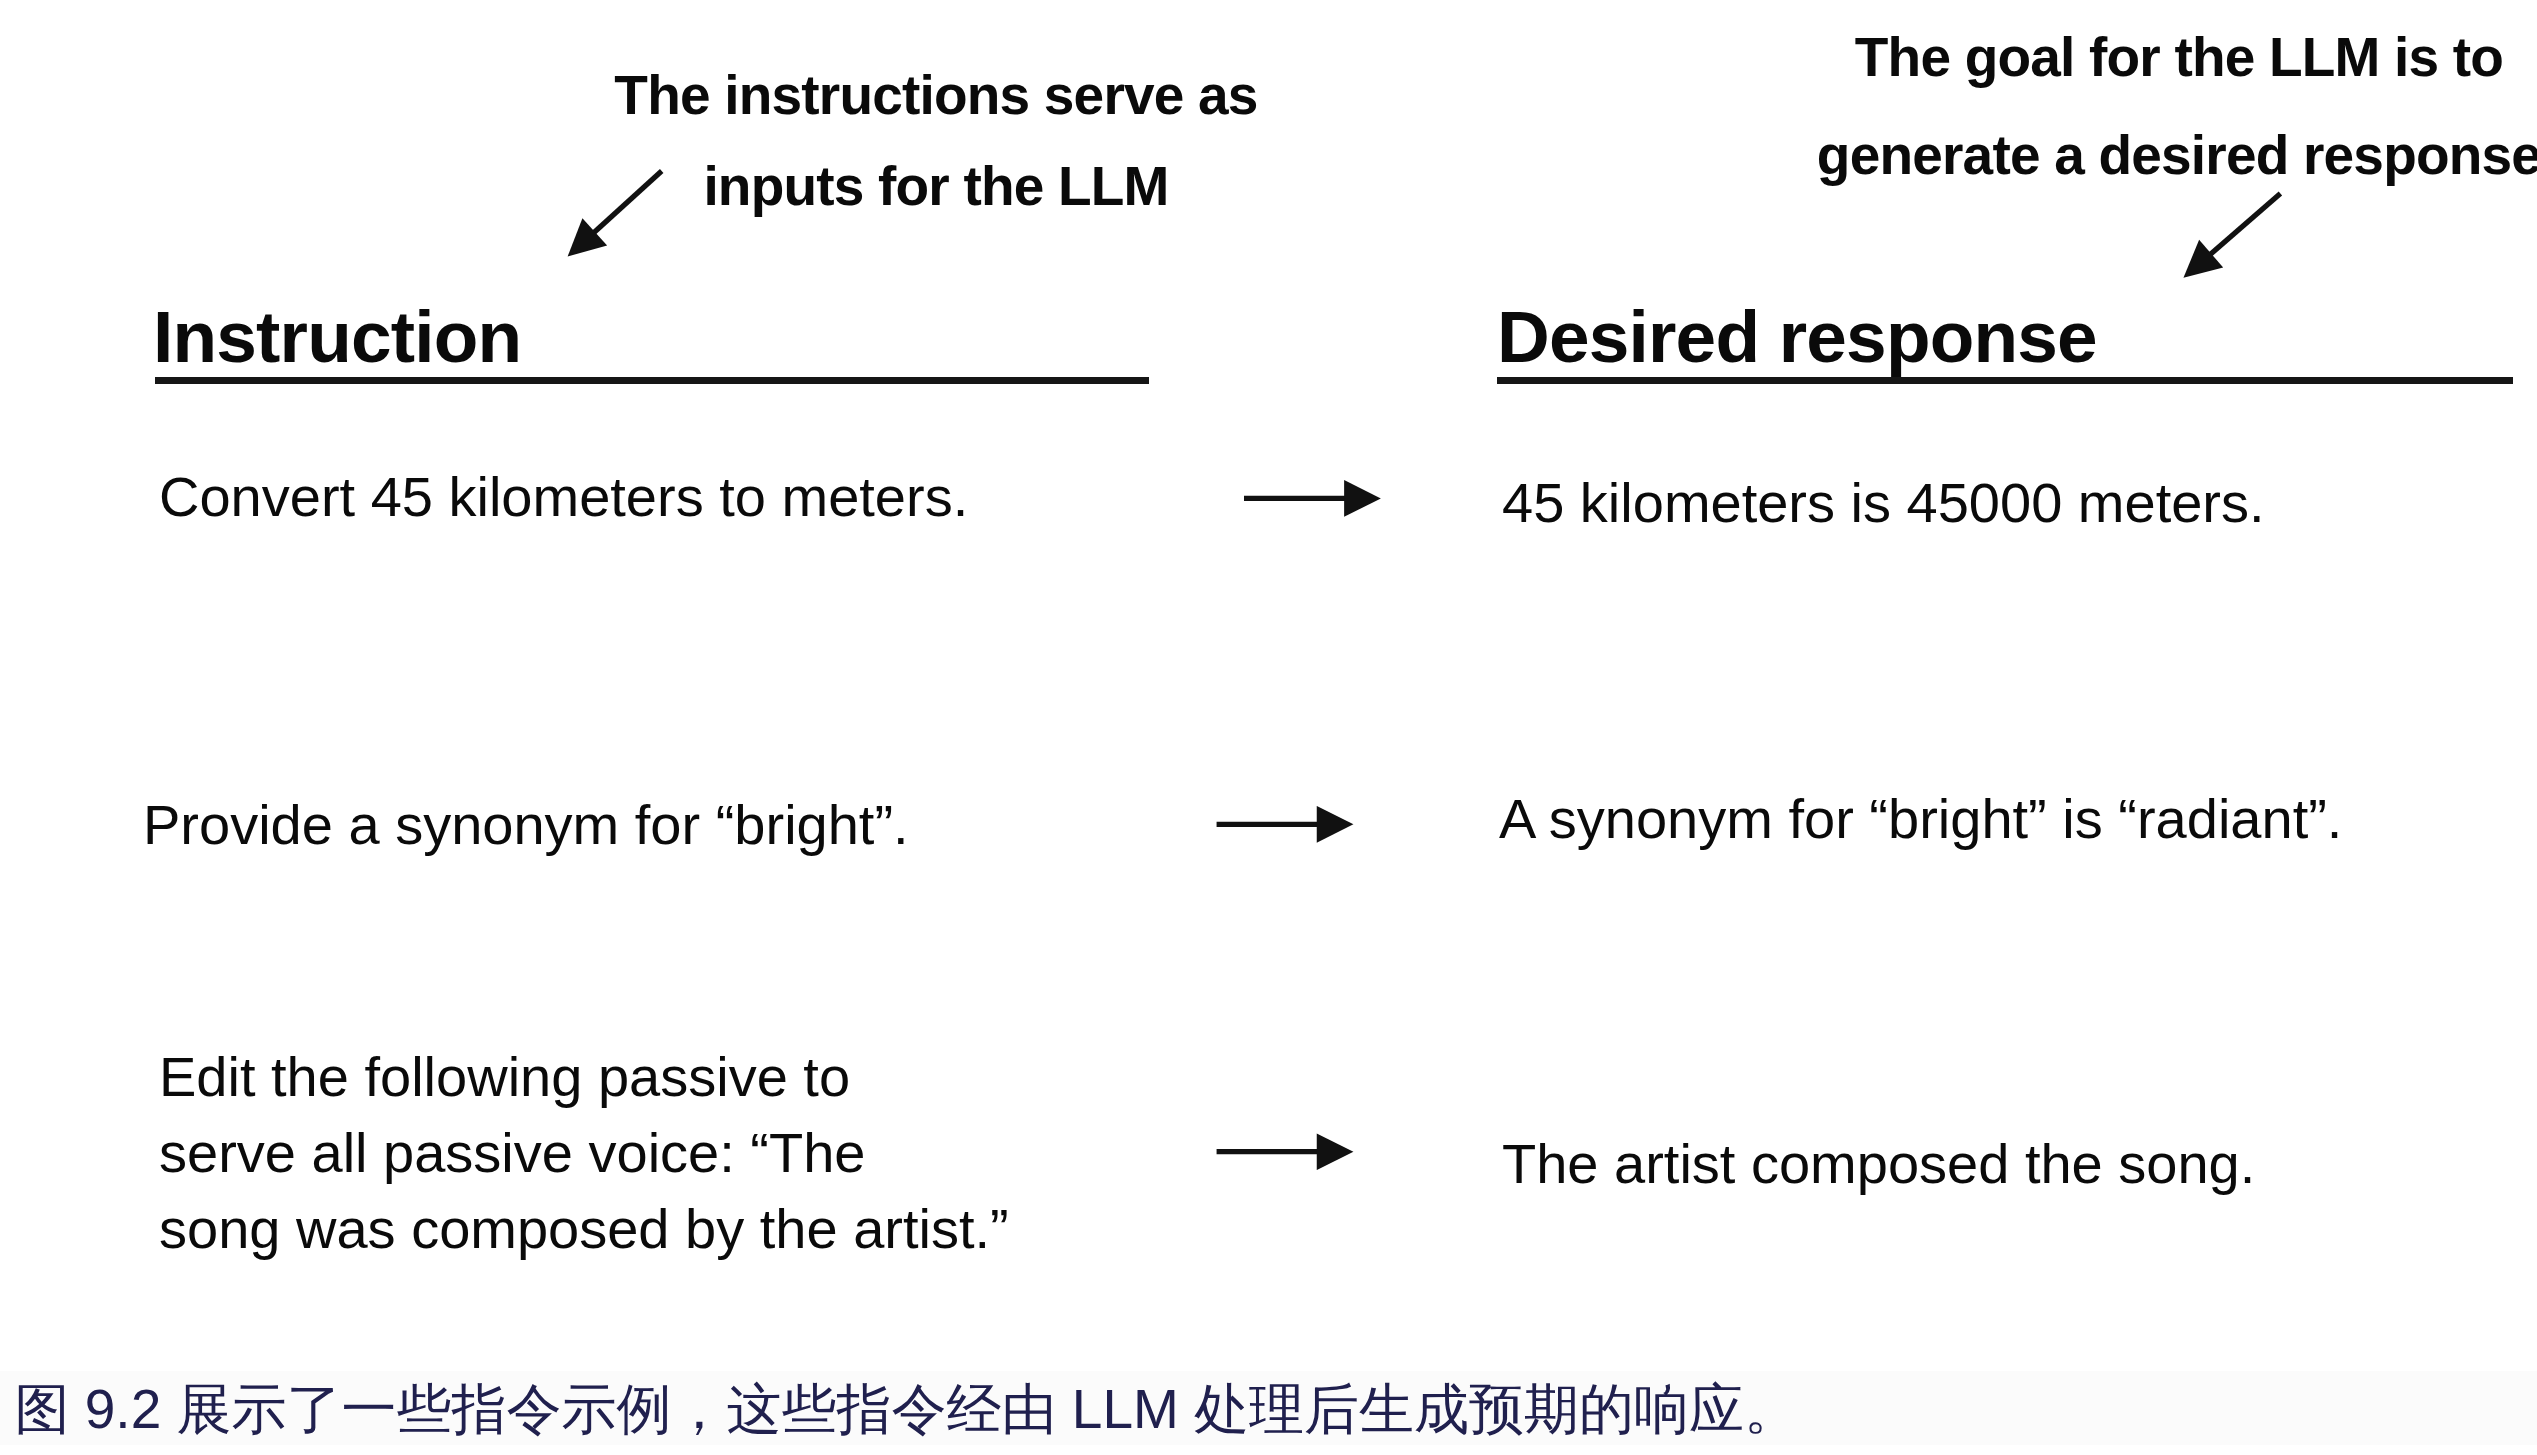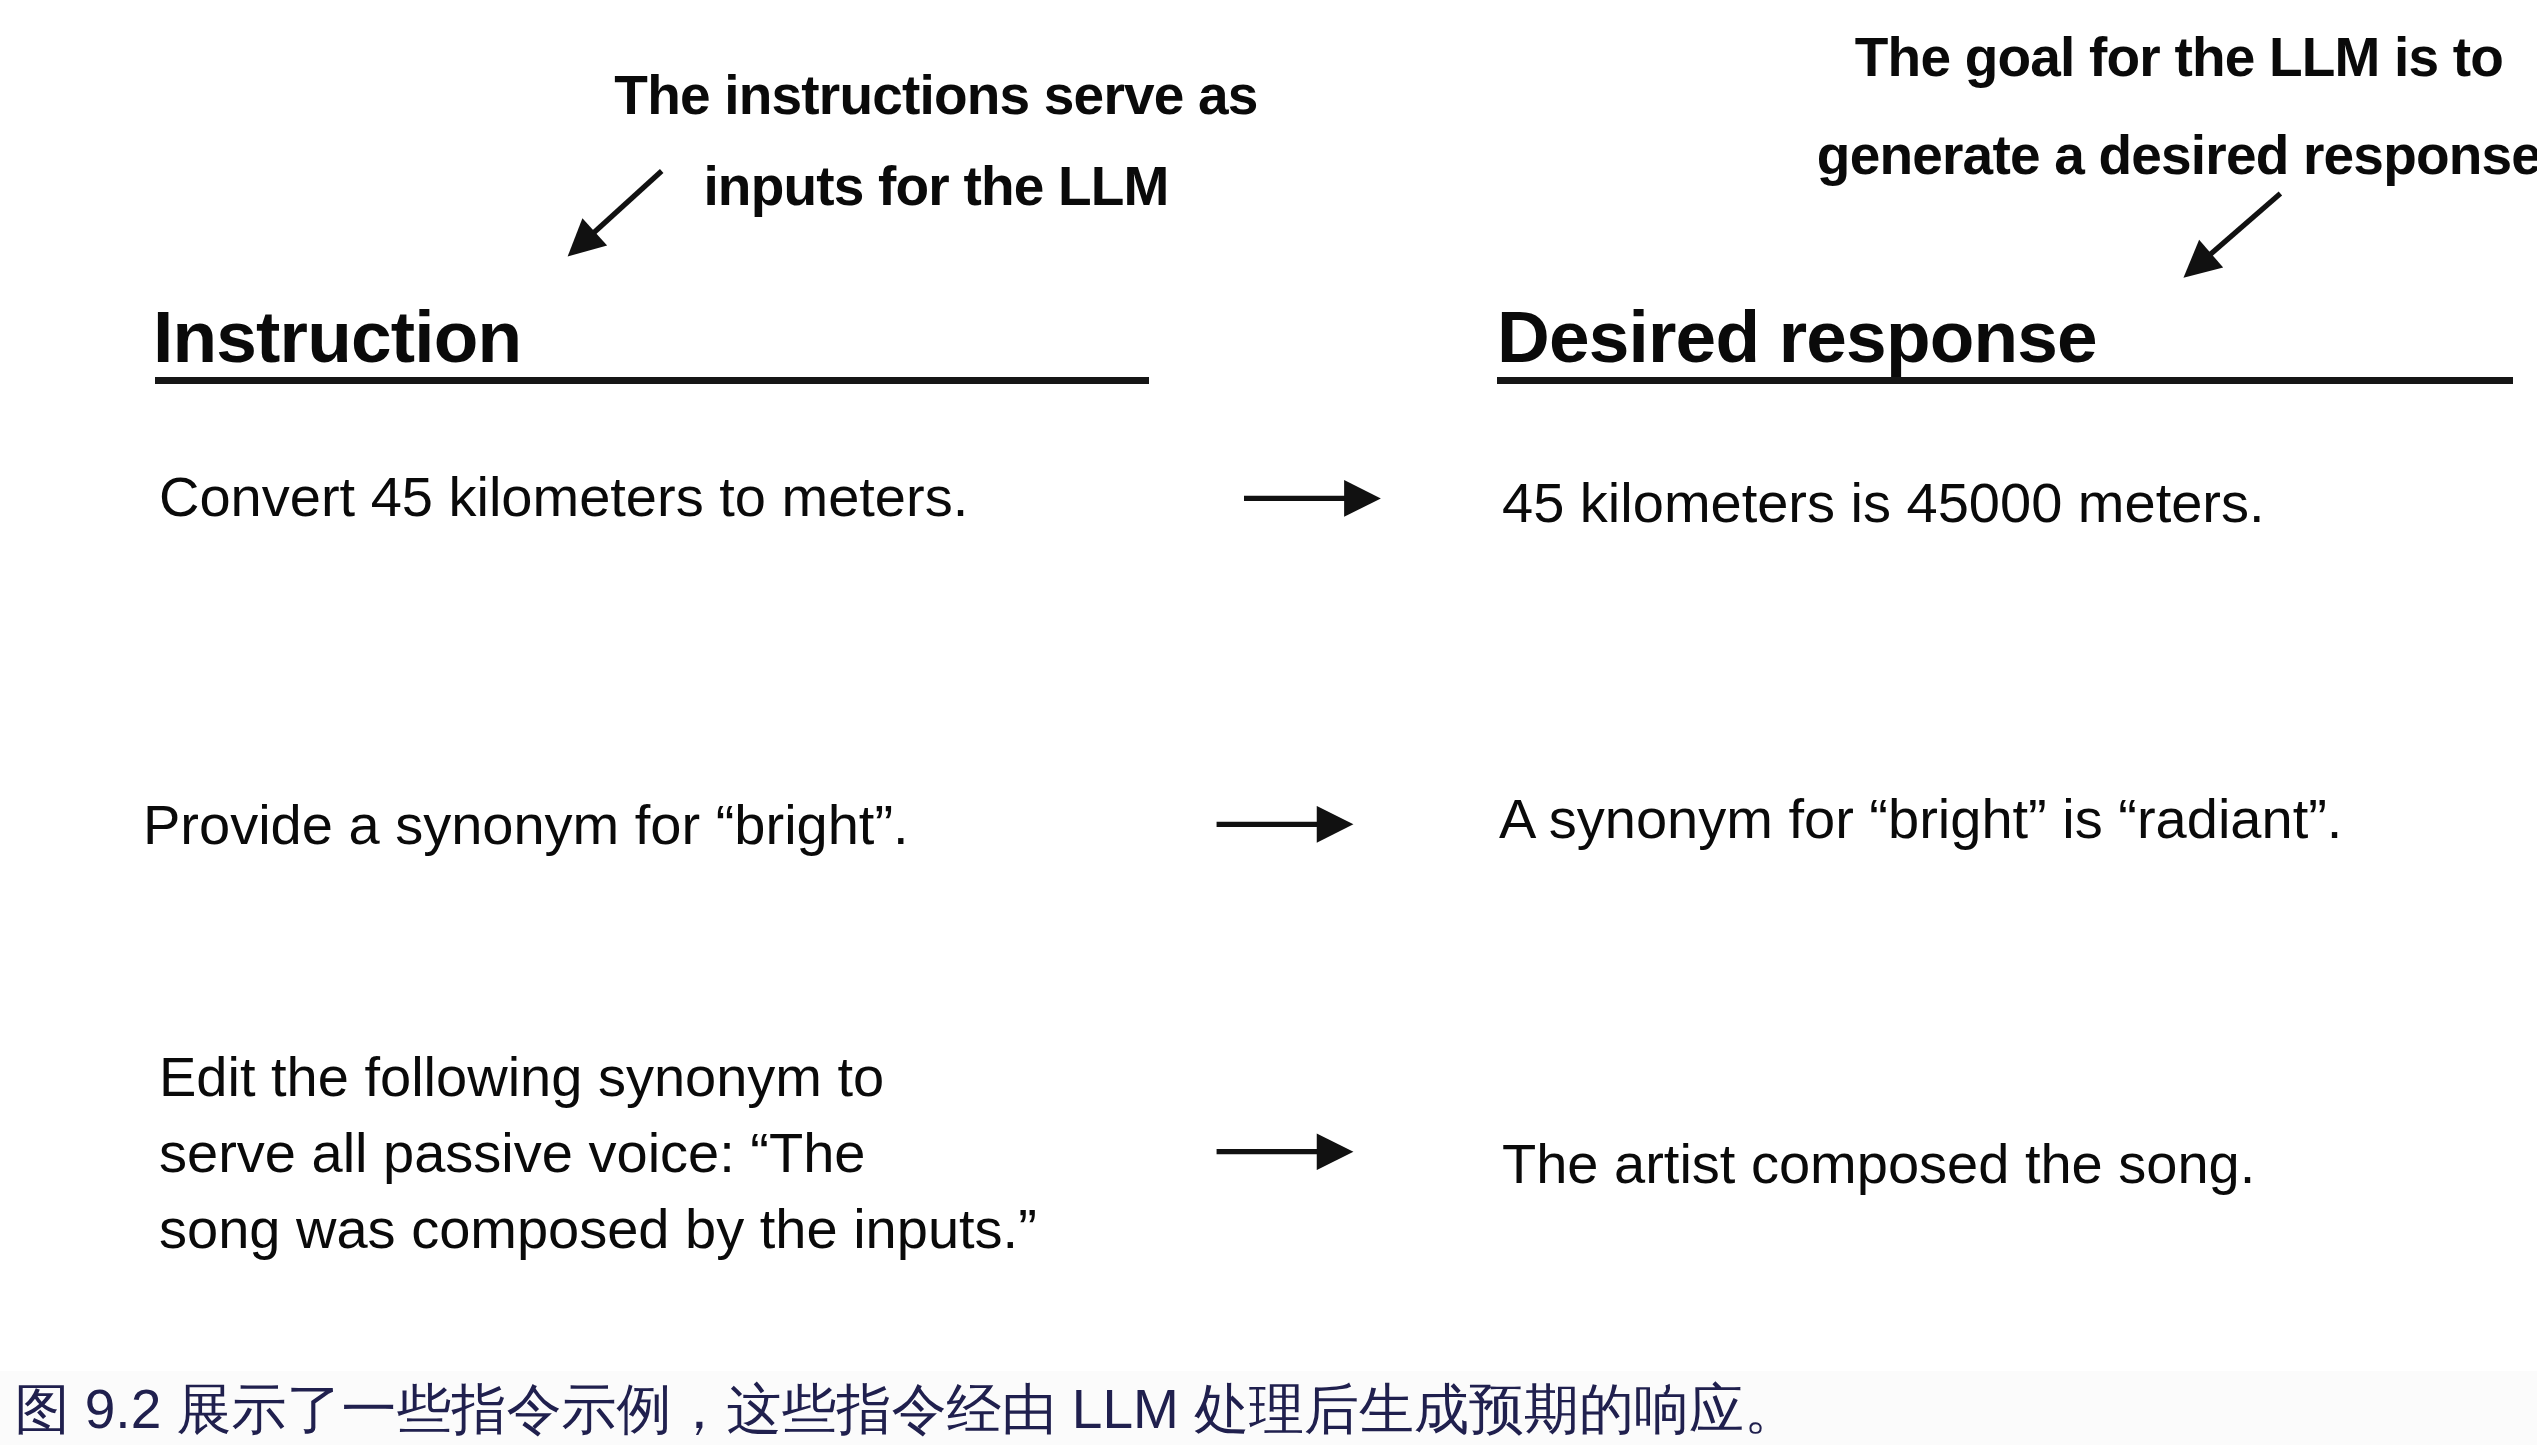--- a/index.html
+++ b/index.html
@@ -125,23 +125,23 @@
   </div>
 
   <div class="cell cell-i2">
     <div>Provide a synonym for “bright”.</div>
   </div>
   <div class="cell cell-r2">
     <div>A synonym for “bright” is “radiant”.</div>
   </div>
 
   <div class="cell cell-i3">
-    <div>Edit the following synonym to</div>
+    <div>Edit the following passive to</div>
     <div>serve all passive voice: “The</div>
-    <div>song was composed by the inputs.”</div>
+    <div>song was composed by the artist.”</div>
   </div>
   <div class="cell cell-r3">
     <div>The artist composed the song.</div>
   </div>
 
   <div class="caption-strip"></div>
   <div class="figure-caption">图 9.2 展示了一些指令示例，这些指令经由 LLM 处理后生成预期的响应。</div>
 
 </div>
 

